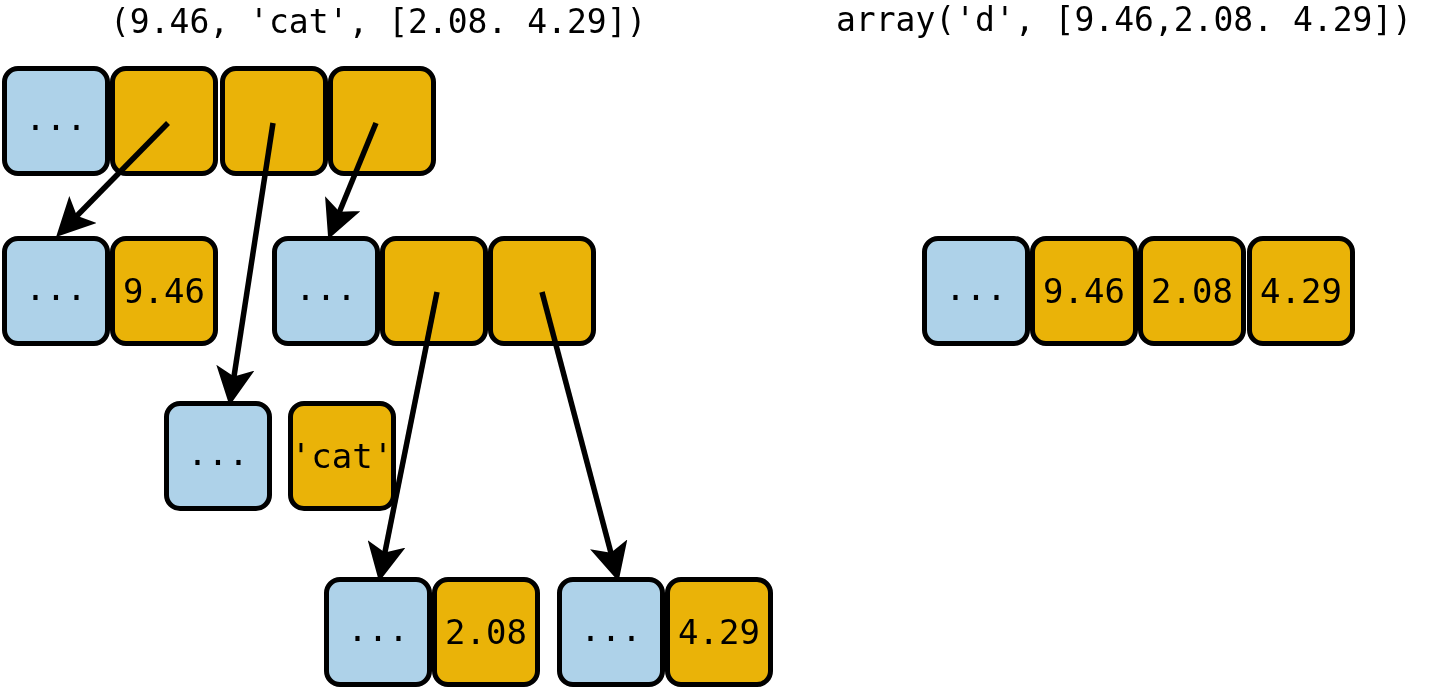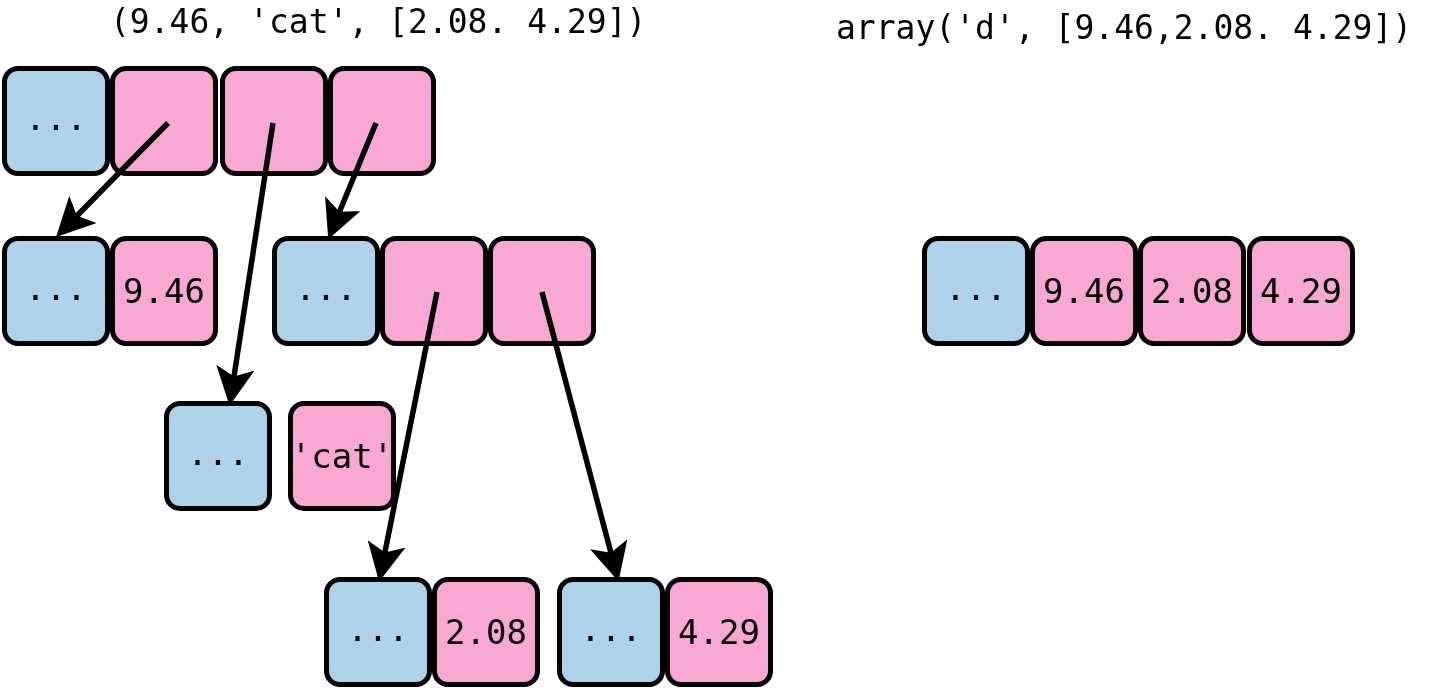--- a/index.html
+++ b/index.html
@@ -19,28 +19,28 @@
   }
   .caption {
     position: absolute;
     font-family: "DejaVu Sans Mono", "Liberation Mono", monospace;
     font-size: 33px;
     color: #000000;
     white-space: nowrap;
     letter-spacing: 0px;
   }
   #caption-tuple { left: 110px; top: 2px; }
-  #caption-array { left: 836px; top: 8px; }
+  #caption-array { left: 836px; top: 0; }
 
   .cell {
     position: absolute;
     box-sizing: border-box;
     border: 5px solid #000000;
     border-radius: 16px;
-    background: #f9a8d4;
+    background: #eab308;
     display: flex;
     align-items: center;
     justify-content: center;
     font-family: "DejaVu Sans Mono", "Liberation Mono", monospace;
     font-size: 34px;
     color: #000000;
     width: 108px;
     height: 110px;
     z-index: 2;
   }

